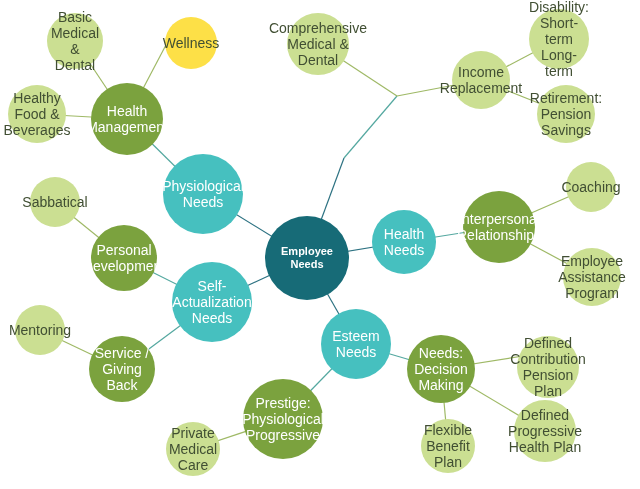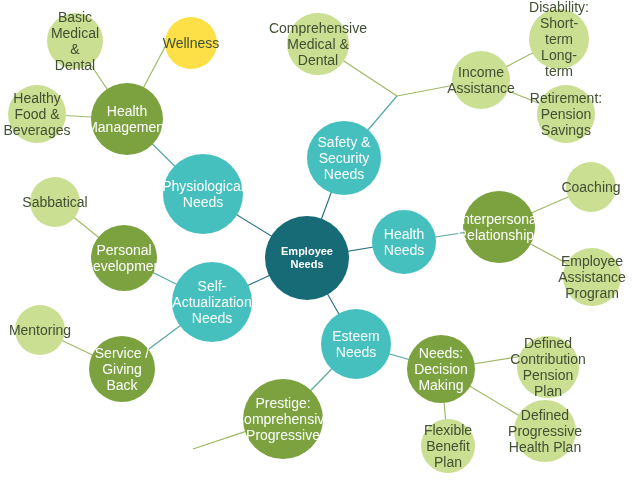--- a/index.html
+++ b/index.html
@@ -66,37 +66,37 @@
       <line x1="441" y1="369" x2="545" y2="431" stroke="#9fb966" stroke-width="1.2"></line>
       <line x1="441" y1="369" x2="448" y2="446" stroke="#9fb966" stroke-width="1.2"></line>
       <line x1="283" y1="419" x2="193" y2="449" stroke="#9fb966" stroke-width="1.2"></line>
       <line x1="212" y1="302" x2="124" y2="258" stroke="#54a8a0" stroke-width="1.2"></line>
       <line x1="212" y1="302" x2="122" y2="369" stroke="#54a8a0" stroke-width="1.2"></line>
       <line x1="124" y1="258" x2="55" y2="202" stroke="#9fb966" stroke-width="1.2"></line>
       <line x1="122" y1="369" x2="40" y2="330" stroke="#9fb966" stroke-width="1.2"></line>
     </svg>
 <div class="node center" style="left: 265px; top: 216px; width: 84px; height: 84px; background: rgb(23, 107, 119); font-weight: bold;">Employee Needs</div>
     <div class="node teal" style="left: 163px; top: 154px; width: 80px; height: 80px; background: rgb(70, 192, 191);">Physiological Needs</div>
-    <div class="node teal" style="left: 307px; top: 121px; width: 74px; height: 74px; background: rgb(70, 192, 191);">Safety &amp; Security Needs</div>
     <div class="node teal" style="left: 372px; top: 210px; width: 64px; height: 64px; background: rgb(70, 192, 191);">Health Needs</div>
     <div class="node teal" style="left: 321px; top: 309px; width: 70px; height: 70px; background: rgb(70, 192, 191);">Esteem Needs</div>
     <div class="node teal" style="left: 172px; top: 262px; width: 80px; height: 80px; background: rgb(70, 192, 191);">Self-Actualization Needs</div>
     <div class="node green" style="left: 91px; top: 83px; width: 72px; height: 72px; background: rgb(123, 162, 62);">Health Management</div>
     <div class="node green" style="left: 463px; top: 191px; width: 72px; height: 72px; background: rgb(123, 162, 62);">Interpersonal Relationships</div>
     <div class="node green" style="left: 407px; top: 335px; width: 68px; height: 68px; background: rgb(123, 162, 62);">Needs: Decision Making</div>
-    <div class="node green" style="left: 243px; top: 379px; width: 80px; height: 80px; background: rgb(123, 162, 62);">Prestige: Comprehensive Progressive</div>
+    <div class="node green" style="left: 243px; top: 379px; width: 80px; height: 80px; background: rgb(123, 162, 62);">Prestige: Physiological Progressive</div>
     <div class="node green" style="left: 91px; top: 225px; width: 66px; height: 66px; background: rgb(123, 162, 62);">Personal Development</div>
     <div class="node green" style="left: 89px; top: 336px; width: 66px; height: 66px; background: rgb(123, 162, 62);">Service / Giving Back</div>
     <div class="node light" style="left: 47px; top: 13px; width: 56px; height: 56px; background: rgb(203, 223, 146);">Basic Medical &amp; Dental</div>
     <div class="node light" style="left: 141px; top: 17px; width: 52px; height: 52px; background: #fde047; margin-left: 24px;">Wellness</div>
     <div class="node light" style="left: 8px; top: 85px; width: 58px; height: 58px; background: rgb(203, 223, 146);">Healthy Food &amp; Beverages</div>
     <div class="node light" style="left: 287px; top: 13px; width: 62px; height: 62px; background: rgb(203, 223, 146);">Comprehensive Medical &amp; Dental</div>
-    <div class="node light" style="left: 452px; top: 51px; width: 58px; height: 58px; background: rgb(203, 223, 146);">Income Assistance</div>
+    <div class="node light" style="left: 452px; top: 51px; width: 58px; height: 58px; background: rgb(203, 223, 146);">Income Replacement</div>
     <div class="node light" style="left: 529px; top: 9px; width: 60px; height: 60px; background: rgb(203, 223, 146);">Disability: Short-term Long-term</div>
     <div class="node light" style="left: 537px; top: 85px; width: 58px; height: 58px; background: rgb(203, 223, 146);">Retirement: Pension Savings</div>
     <div class="node light" style="left: 566px; top: 162px; width: 50px; height: 50px; background: rgb(203, 223, 146);">Coaching</div>
     <div class="node light" style="left: 563px; top: 248px; width: 58px; height: 58px; background: rgb(203, 223, 146);">Employee Assistance Program</div>
     <div class="node light" style="left: 517px; top: 336px; width: 62px; height: 62px; background: rgb(203, 223, 146);">Defined Contribution Pension Plan</div>
     <div class="node light" style="left: 514px; top: 400px; width: 62px; height: 62px; background: rgb(203, 223, 146);">Defined Progressive Health Plan</div>
     <div class="node light" style="left: 421px; top: 419px; width: 54px; height: 54px; background: rgb(203, 223, 146);">Flexible Benefit Plan</div>
     <div class="node light" style="left: 30px; top: 177px; width: 50px; height: 50px; background: rgb(203, 223, 146);">Sabbatical</div>
     <div class="node light" style="left: 15px; top: 305px; width: 50px; height: 50px; background: rgb(203, 223, 146);">Mentoring</div>
+    <div class="node light" style="left: 166px; top: 422px; width: 54px; height: 54px; background: rgb(203, 223, 146);">Private Medical Care</div>
   </div>
 
 </body></html>

